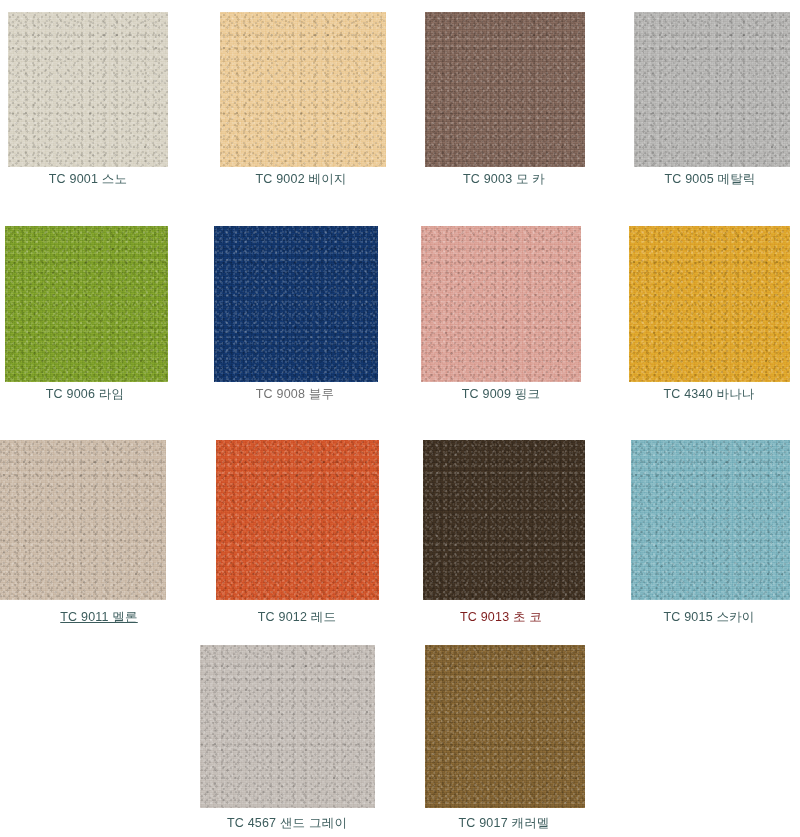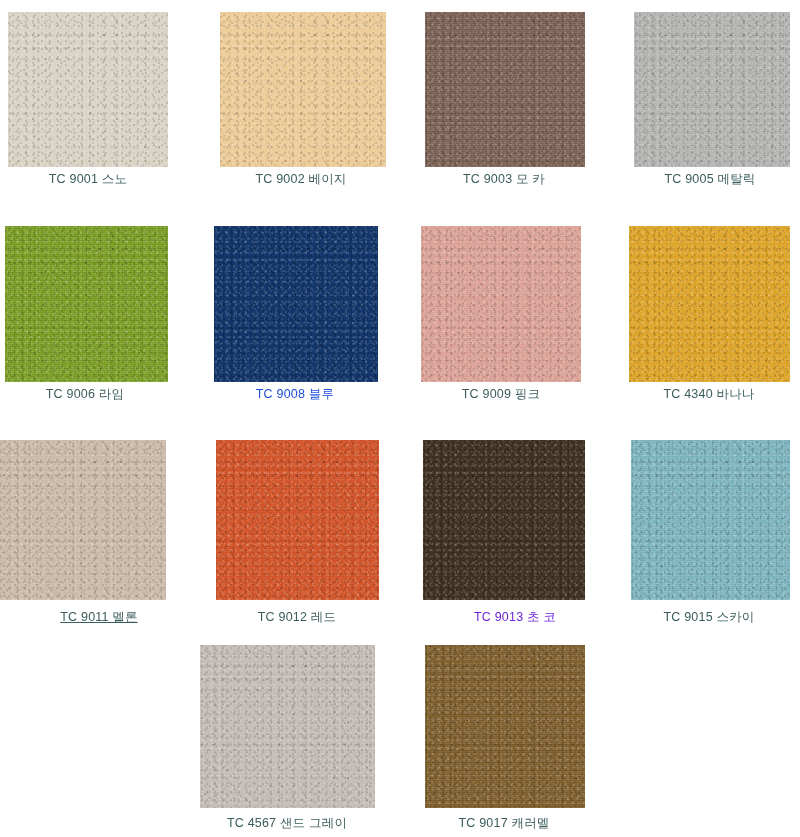--- a/index.html
+++ b/index.html
@@ -122,41 +122,41 @@
       <div class="swatch-chip" title="#b4b3b1" style="background-color: rgb(180, 179, 177);"></div>
     </div>
     <div class="swatch-label" style="left: 630px; top: 172px; width: 160px; color: rgb(59, 92, 92);">TC 9005 메탈릭</div>
     <div class="swatch-cell" style="left: 5px; top: 226px; width: 163px; height: 156px;">
       <div class="swatch-chip" title="#7a9c28" style="background-color: rgb(122, 156, 40);"></div>
     </div>
     <div class="swatch-label" style="left: 2px; top: 387px; width: 166px; color: rgb(59, 92, 92);">TC 9006  라임</div>
     <div class="swatch-cell" style="left: 214px; top: 226px; width: 164px; height: 156px;">
       <div class="swatch-chip" title="#123468" style="background-color: rgb(18, 52, 104);"></div>
     </div>
-    <div class="swatch-label" style="left: 212px; top: 387px; width: 166px; color: #1d4ed8;">TC 9008  블루</div>
+    <div class="swatch-label" style="left: 212px; top: 387px; width: 166px; color: #737373;">TC 9008  블루</div>
     <div class="swatch-cell" style="left: 421px; top: 226px; width: 160px; height: 156px;">
       <div class="swatch-chip" title="#dba196" style="background-color: rgb(219, 161, 150);"></div>
     </div>
     <div class="swatch-label" style="left: 418px; top: 387px; width: 166px; color: rgb(59, 92, 92);">TC 9009  핑크</div>
     <div class="swatch-cell" style="left: 629px; top: 226px; width: 161px; height: 156px;">
       <div class="swatch-chip" title="#dda32a" style="background-color: rgb(221, 163, 42);"></div>
     </div>
     <div class="swatch-label" style="left: 626px; top: 387px; width: 166px; color: rgb(59, 92, 92);">TC 4340  바나나</div>
     <div class="swatch-cell" style="left: 0px; top: 440px; width: 166px; height: 160px;">
       <div class="swatch-chip" title="#cbbaa8" style="background-color: rgb(203, 186, 168);"></div>
     </div>
     <div class="swatch-label" style="left: 16px; top: 610px; width: 166px; color: rgb(59, 92, 92); text-decoration: underline;">TC 9011  멜론</div>
     <div class="swatch-cell" style="left: 216px; top: 440px; width: 163px; height: 160px;">
       <div class="swatch-chip" title="#d1542a" style="background-color: rgb(209, 84, 42);"></div>
     </div>
     <div class="swatch-label" style="left: 214px; top: 610px; width: 166px; color: rgb(59, 92, 92);">TC 9012  레드</div>
     <div class="swatch-cell" style="left: 423px; top: 440px; width: 162px; height: 160px;">
       <div class="swatch-chip" title="#3e3022" style="background-color: rgb(62, 48, 34);"></div>
     </div>
-    <div class="swatch-label" style="left: 432px; top: 610px; width: 166px; color: #6d28d9;">TC 9013  초 코</div>
+    <div class="swatch-label" style="left: 418px; top: 610px; width: 166px; color: #7f1d1d;">TC 9013  초 코</div>
     <div class="swatch-cell" style="left: 631px; top: 440px; width: 159px; height: 160px;">
       <div class="swatch-chip" title="#7cb3be" style="background-color: rgb(124, 179, 190);"></div>
     </div>
     <div class="swatch-label" style="left: 628px; top: 610px; width: 162px; color: rgb(59, 92, 92);">TC 9015  스카이</div>
     <div class="swatch-cell" style="left: 200px; top: 645px; width: 175px; height: 163px;">
       <div class="swatch-chip" title="#c3bcb6" style="background-color: rgb(195, 188, 182);"></div>
     </div>
     <div class="swatch-label" style="left: 198px; top: 816px; width: 178px; color: rgb(59, 92, 92);">TC 4567 샌드 그레이</div>
     <div class="swatch-cell" style="left: 425px; top: 645px; width: 160px; height: 163px;">
       <div class="swatch-chip" title="#7d5f30" style="background-color: rgb(125, 95, 48);"></div>

